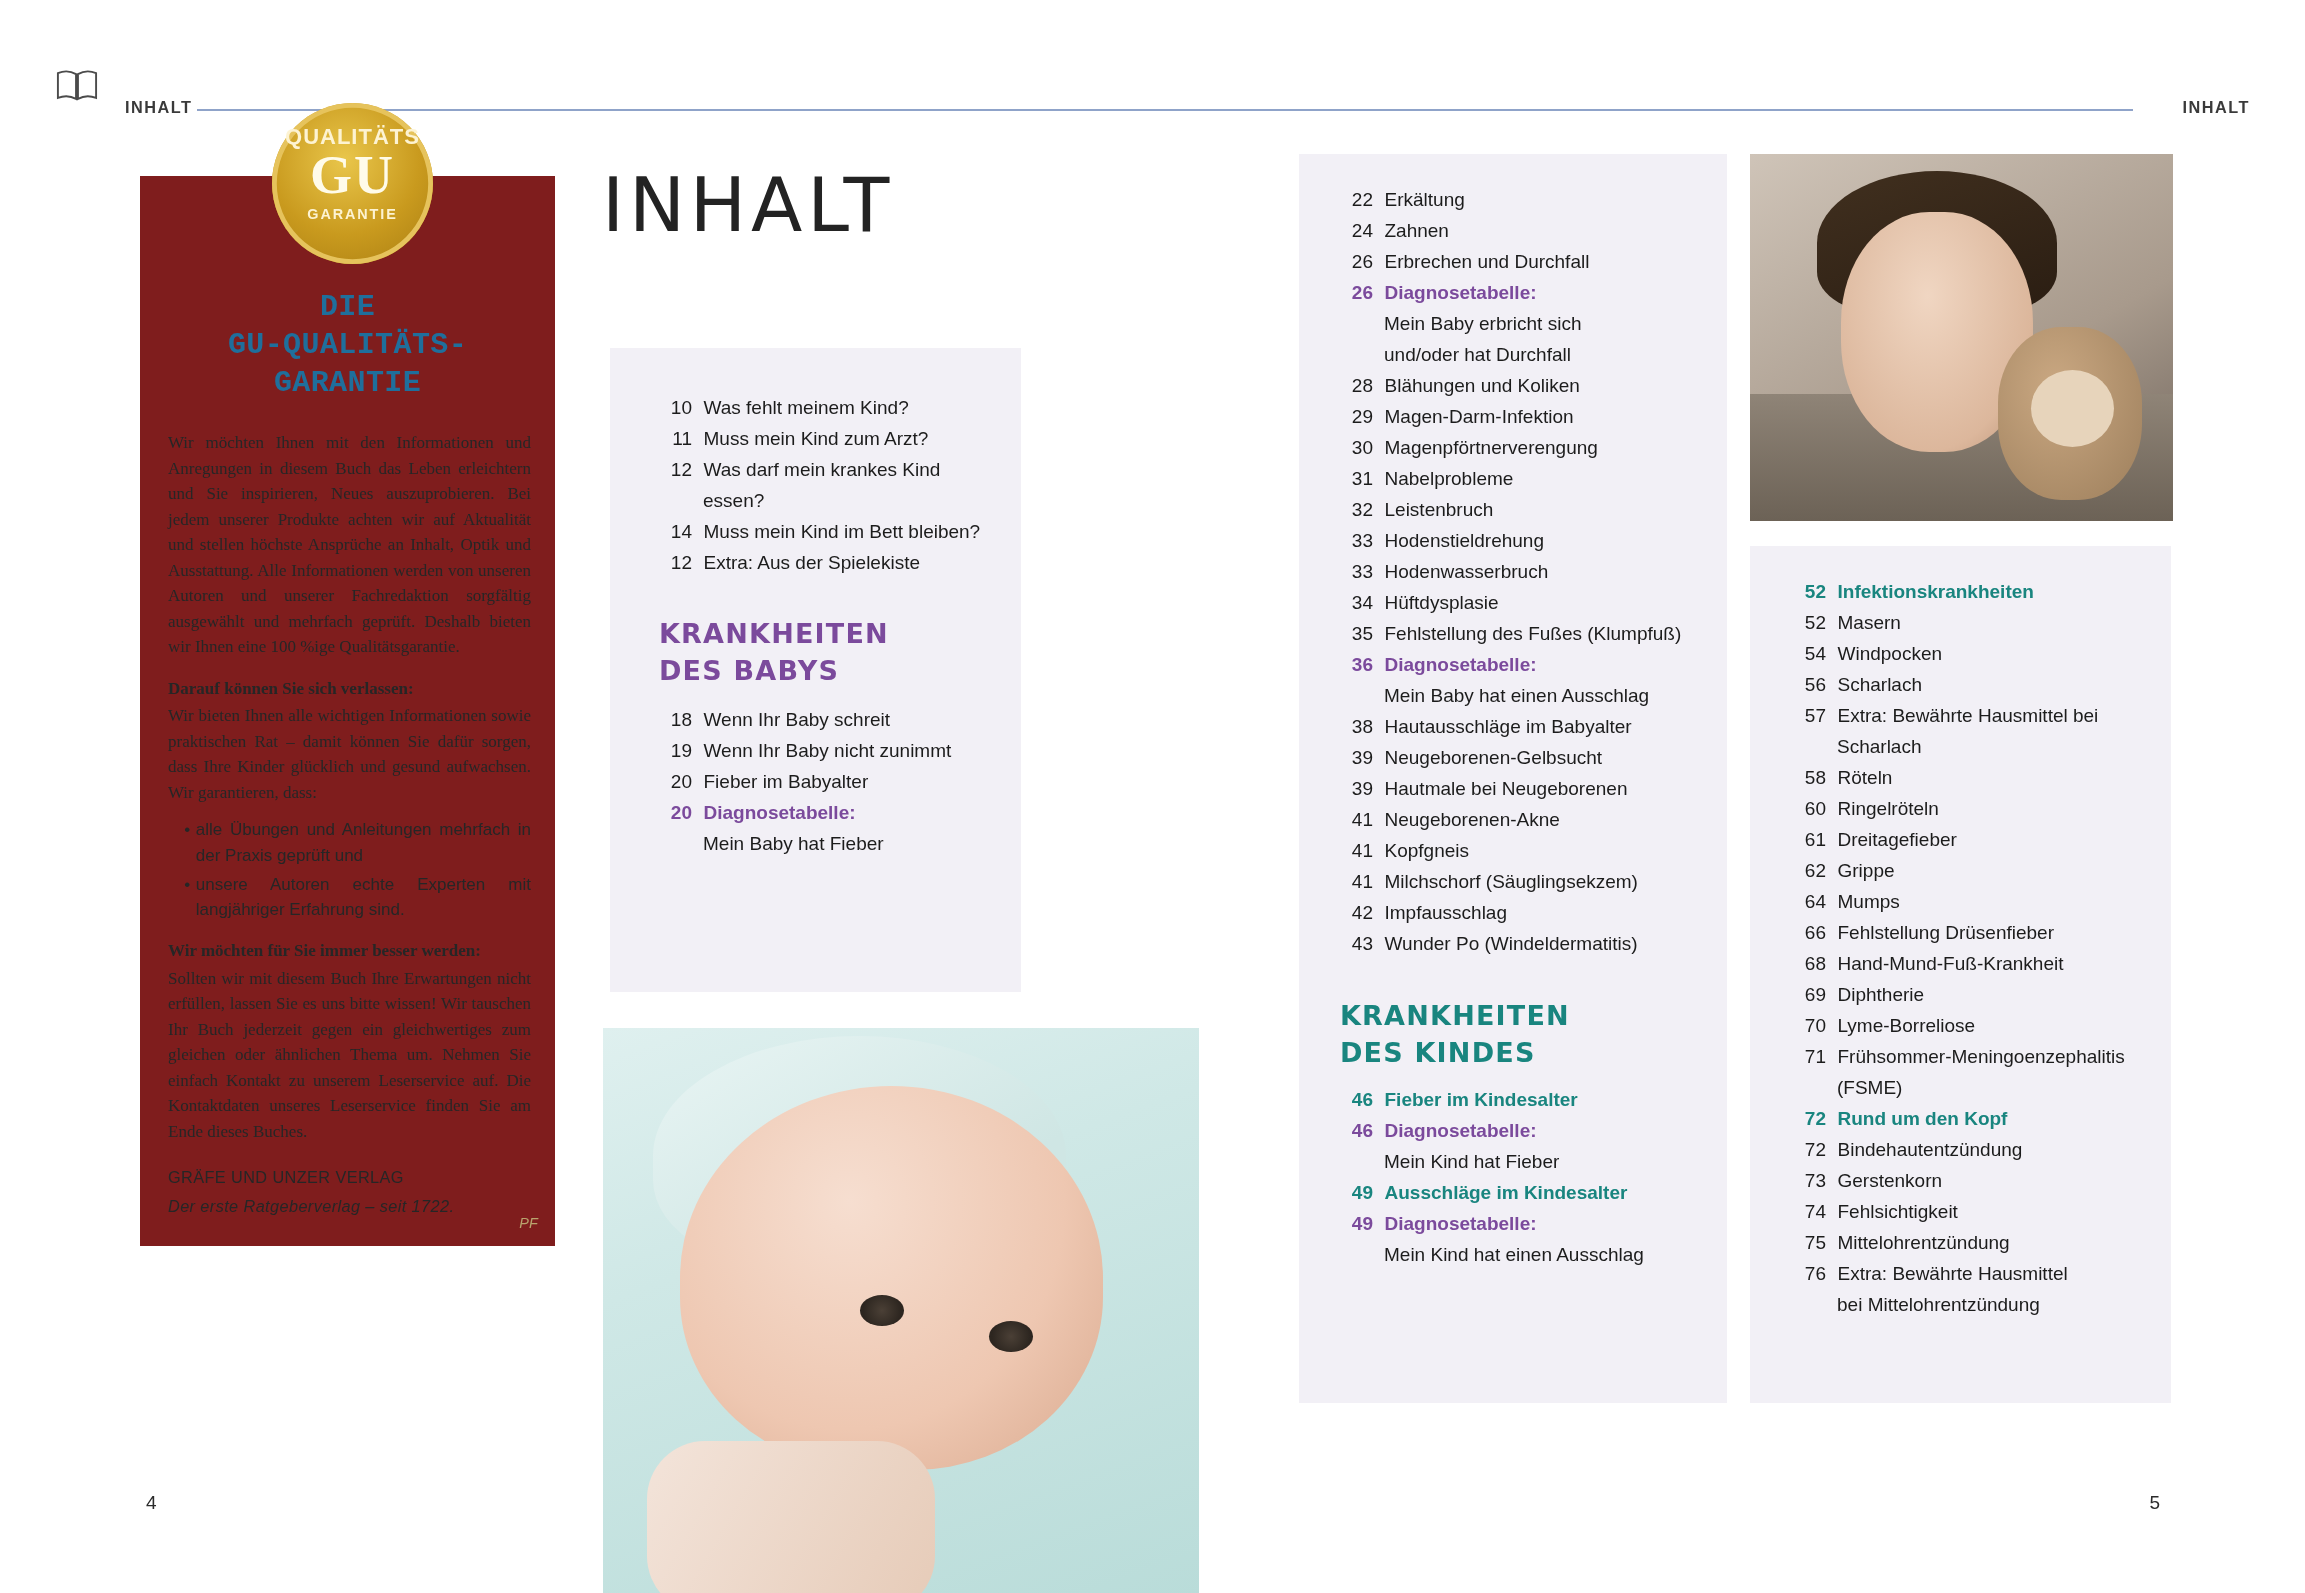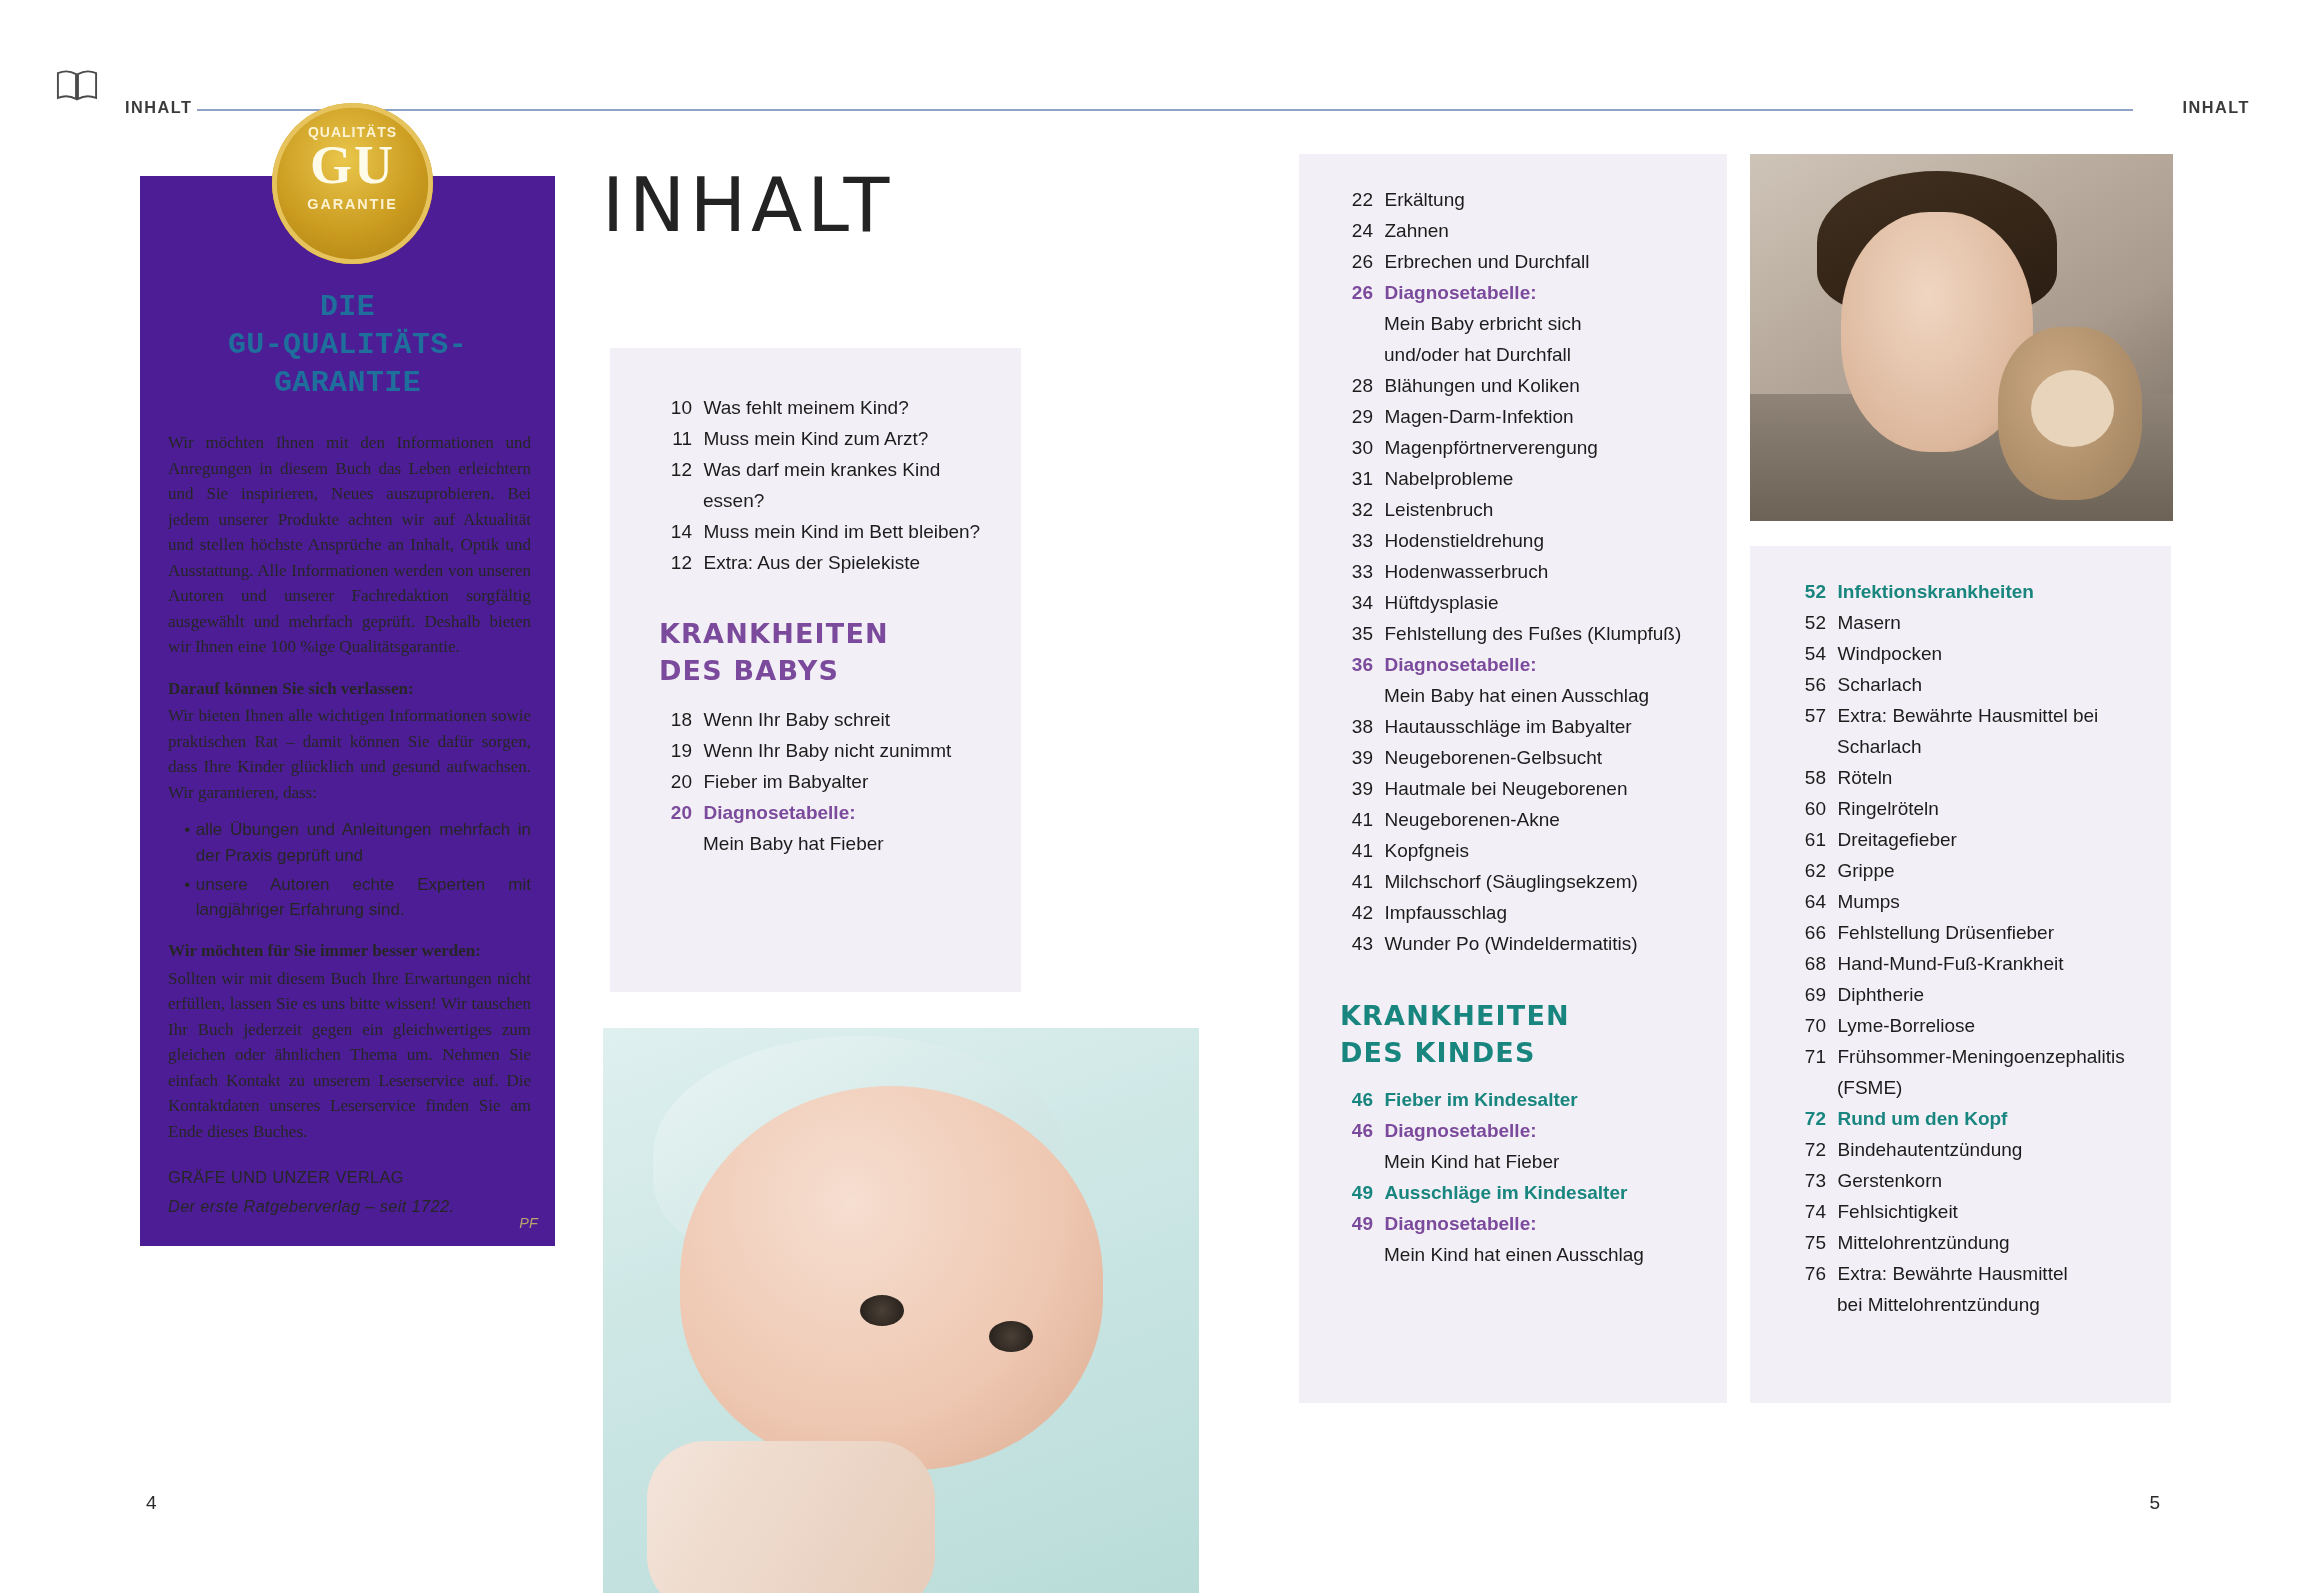--- a/index.html
+++ b/index.html
@@ -25,29 +25,29 @@
     font-size:16.3px;letter-spacing:1.5px;color:#3a3a3a;font-weight:600;
   }
   .runhead .rule{
     position:absolute;left:197px;right:173px;top:61px;height:1.9px;
     background:#7b93c0;opacity:.85;
   }
 
   
   .gubox{
     position:absolute;left:140px;top:176px;width:415px;height:1070px;
-    background:#4c1d95;
+    background:#7f1d1d;
   }
   .gu-seal{
     position:absolute;left:272px;top:103px;width:161px;height:161px;border-radius:50%;
     background:radial-gradient(circle at 45% 35%, #e9c64b 0%, #c99a1e 55%, #a87d12 100%);
     box-shadow:0 0 0 4.8px #e6c35c inset;
     color:#5c3f07;text-align:center;
   }
-  .gu-seal .t1{font-size:14px;letter-spacing:1px;margin-top:21px;font-weight:700;color:#fdf3d2;}
+  .gu-seal .t1{font-size:22px;letter-spacing:1px;margin-top:21px;font-weight:700;color:#fdf3d2;}
   .gu-seal .t2{font-size:54px;font-weight:700;line-height:50px;letter-spacing:1.9px;color:#fffbe9;
      font-family:"Liberation Serif", serif;}
   .gu-seal .t3{font-size:14.4px;letter-spacing:1.9px;margin-top:5.8px;font-weight:700;color:#fdf3d2;}
 
   .gu-title{
     position:absolute;left:140px;top:288px;width:415px;text-align:center;
     color:#1f6f9c;font-size:30px;font-weight:700;line-height:38px;letter-spacing:0.4px;font-family:Liberation Mono, monospace;
   }
   .gu-body{
     position:absolute;left:168px;top:430px;width:363px;

